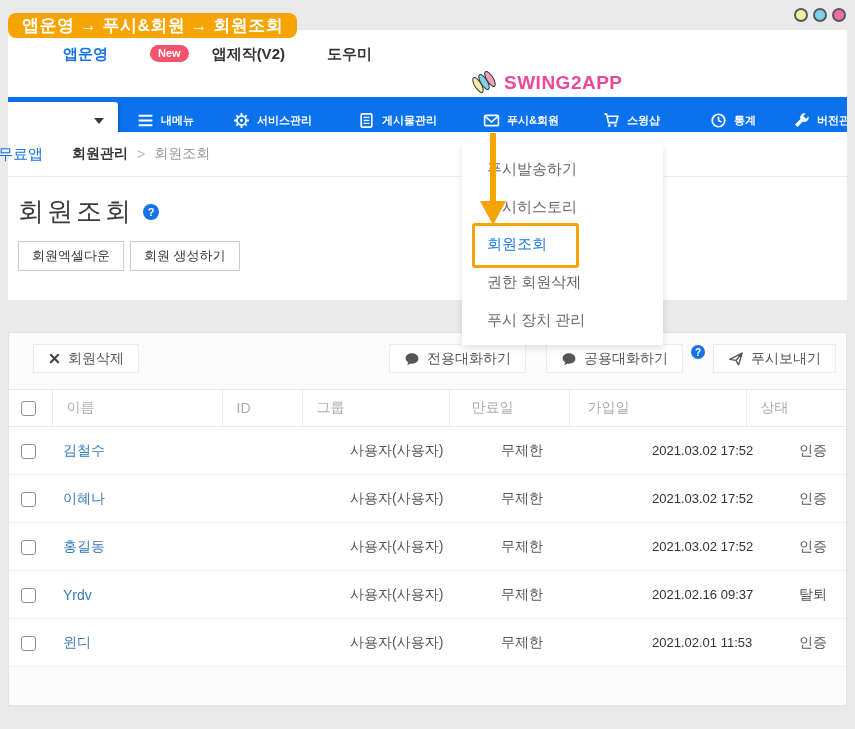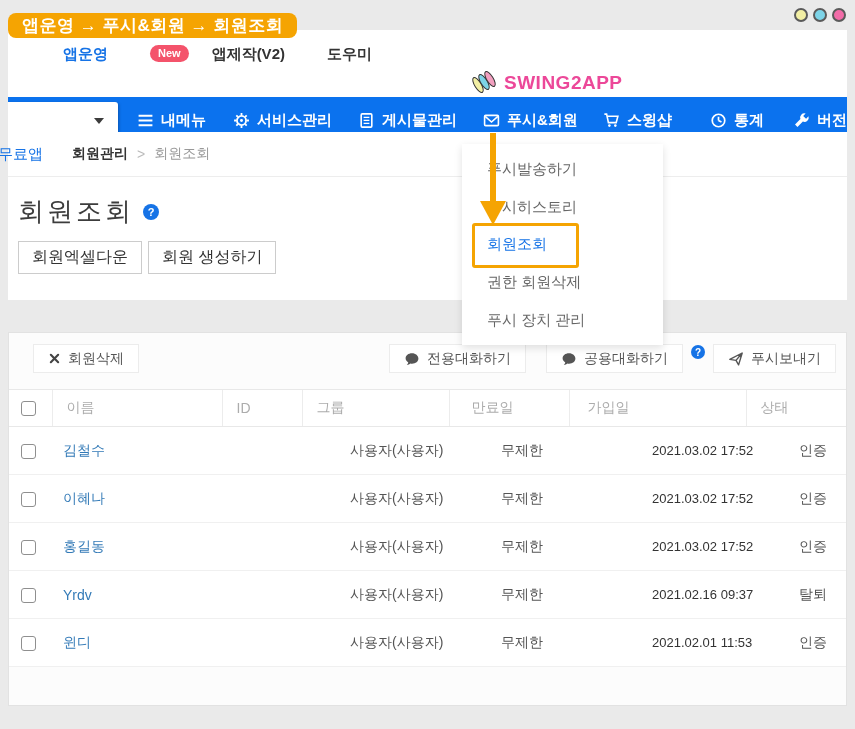--- a/index.html
+++ b/index.html
@@ -17,41 +17,41 @@
   .hl-item{display:flex;align-items:flex-start;gap:23px;cursor:pointer;}
   .new-badge{background:var(--new-red);color:#fff;font-size:11px;font-weight:bold;border-radius:10px;padding:2px 8px;line-height:13px;}
   .logo{position:absolute;left:461px;top:40px;display:flex;align-items:center;gap:3px;}
   .logo-text{font-size:19px;font-weight:800;letter-spacing:.5px;color:#ec4899;}
 
   
   .navbar{position:absolute;left:8px;right:8px;top:97px;height:47px;background:var(--nav-blue);overflow:hidden;}
   .app-select{position:absolute;left:-10px;top:5px;width:120px;height:37px;background:#fff;border-radius:3px;box-shadow:1px 1px 3px rgba(0,0,0,.25);cursor:pointer;}
   .app-select .caret{position:absolute;right:14px;top:16px;}
   .caret{width:0;height:0;border-left:5px solid transparent;border-right:5px solid transparent;border-top:6px solid #3c3c3c;display:inline-block;}
-  .nav-item{position:absolute;top:0;height:47px;display:flex;align-items:center;gap:7px;color:#fff;font-weight:bold;font-size:15px;cursor:pointer;white-space:nowrap;}
+  .nav-item{position:absolute;top:0;height:47px;display:flex;align-items:center;gap:7px;color:#fff;font-weight:bold;font-size:11px;cursor:pointer;white-space:nowrap;}
   .nav-item .icon{display:inline-flex;}
   .nav-item:nth-child(2){left:129px;} .nav-item:nth-child(3){left:225px;}
   .nav-item:nth-child(4){left:350px;} .nav-item:nth-child(5){left:475px;}
   .nav-item:nth-child(6){left:595px;} .nav-item:nth-child(7){left:702px;}
   .nav-item:nth-child(8){left:785px;}
 
   
   .content-white{position:absolute;left:8px;right:8px;top:132px;height:168px;background:#fff;}
   .breadcrumb-row{position:relative;height:44px;border-bottom:1px solid #ededed;display:flex;align-items:center;font-size:14px;}
   .bc-app{position:absolute;left:-10px;color:var(--link-blue);font-size:15px;cursor:pointer;}
   .bc-section{margin-left:64px;font-weight:bold;color:#333;}
   .bc-sep{margin:0 9px;color:#bbb;}
   .bc-page{color:#999;}
   .title-block{padding:17px 0 0 10px;}
   .page-title{display:flex;align-items:center;gap:9px;font-size:26px;color:#3c3c3c;letter-spacing:3px;}
   .qmark{display:inline-flex;align-items:center;justify-content:center;background:var(--link-blue);color:#fff;border-radius:50%;font-weight:bold;letter-spacing:0;}
   .qmark.big{width:16px;height:16px;font-size:11px;}
   .qmark.small{width:14px;height:14px;font-size:10px;}
   .page-actions{margin-top:12px;display:flex;gap:6px;}
-  .btn-plain{background:#fff;border:1px solid #ccc;font-size:16px;color:#333;padding:5px 13px;font-family:inherit;cursor:pointer;text-align:center;}
+  .btn-plain{background:#fff;border:1px solid #ccc;font-size:13px;color:#333;padding:5px 13px;font-family:inherit;cursor:pointer;text-align:center;}
 
   
   .panel{position:absolute;left:8px;right:8px;top:332px;height:374px;background:#fcfcfc;border:1px solid #e2e2e2;box-sizing:border-box;}
   .filter-row{display:flex;gap:5px;margin:10px 0 0 21px;}
   .select-box{width:153px;height:38px;background:#fff;border:1px solid #e0e0e0;box-sizing:border-box;display:flex;align-items:center;justify-content:space-between;padding:0 14px;font-size:14px;color:#333;cursor:pointer;}
   .select-box .caret{border-left-width:4.5px;border-right-width:4.5px;border-top-width:5.5px;}
   .action-row{display:flex;align-items:flex-start;margin:11px 10px 0 24px;}
   .btn-chip{background:#fff;border:1px solid #ececec;height:29px;display:inline-flex;align-items:center;gap:7px;padding:0 14px;font-size:14px;color:#555;cursor:pointer;box-sizing:border-box;white-space:nowrap;}
   .right-group{margin-left:auto;display:flex;align-items:flex-start;}
   .right-group .gap20{width:20px;} .right-group .gap8{width:8px;}

